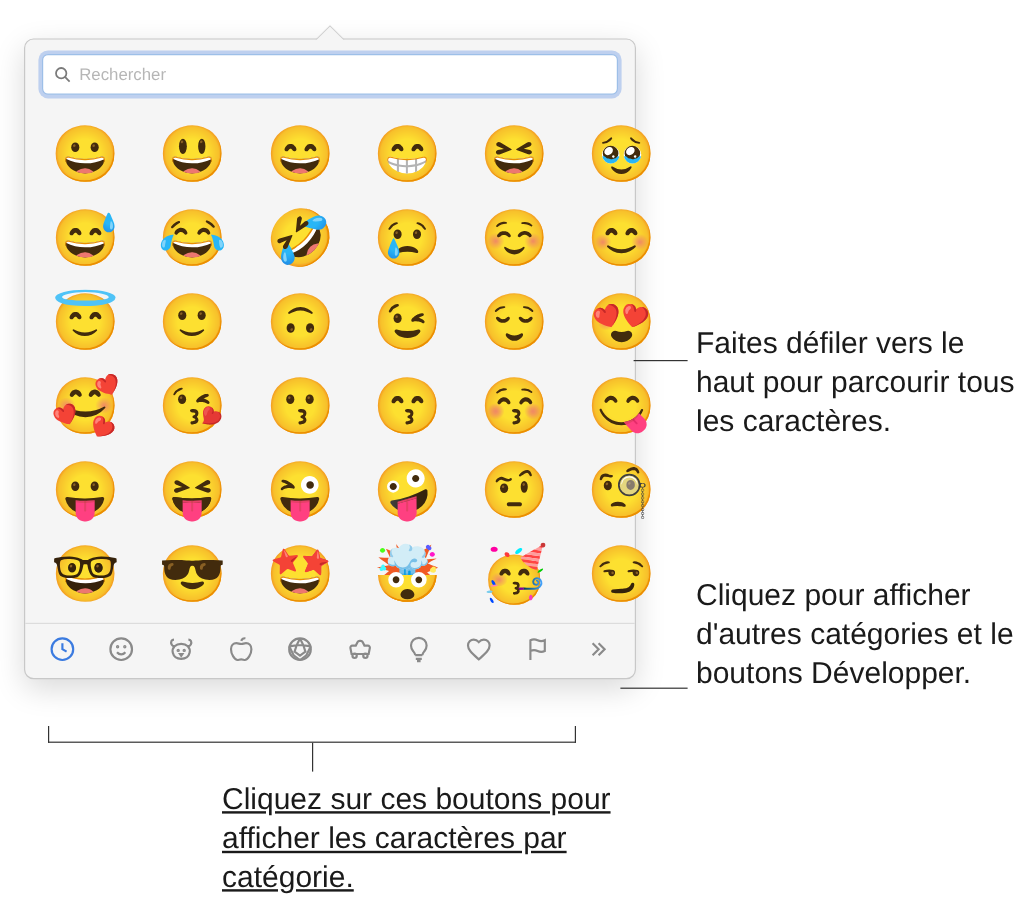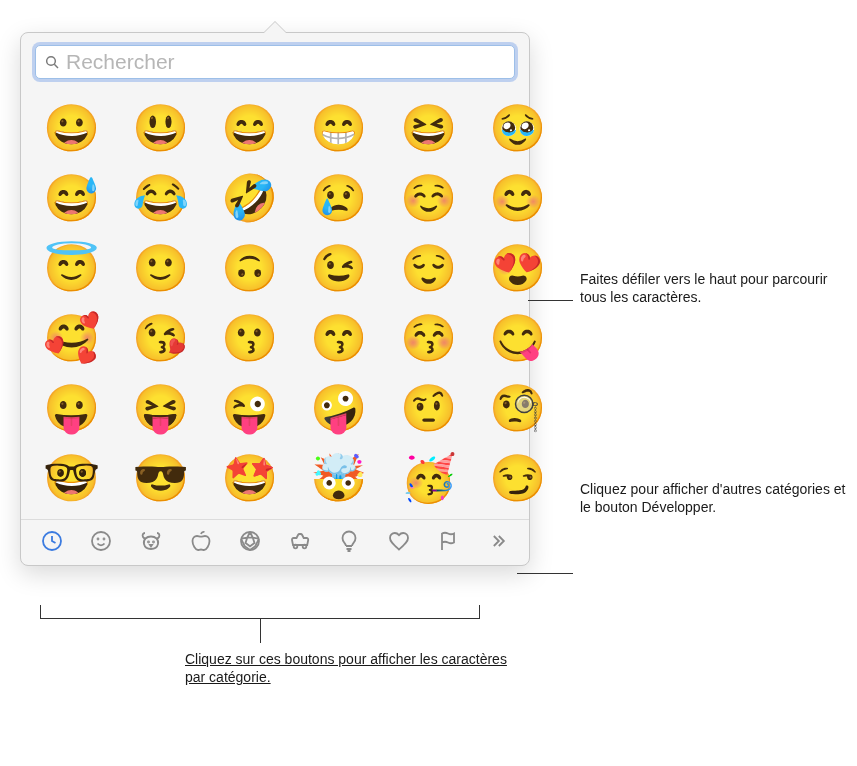--- a/index.html
+++ b/index.html
@@ -50,21 +50,21 @@
       width: 16px;
       height: 16px;
       color: #7a7a7a;
       flex: none;
       margin-right: 6px;
     }
     .search-input {
       flex: 1;
       border: none;
       outline: none;
-      font-size: 21px;
+      font-size: 14px;
       color: #b91c1c;
       background: transparent;
     }
     .search-input::placeholder { color: #b6b6b6; }
     .emoji-grid {
       padding: 16px 22px 18px;
       display: grid;
       grid-template-columns: repeat(6, 1fr);
       row-gap: 24px;
       column-gap: 32px;
@@ -91,21 +91,21 @@
       border: none;
       cursor: pointer;
       color: #8a8a8a;
       padding: 0;
     }
     .cat-btn.active { color: #3b7be0; }
     .cat-btn svg { width: 24px; height: 24px; }
     .more-btn svg { width: 20px; height: 20px; }
     .callout {
       position: absolute;
-      font-size: 14px;
+      font-size: 25px;
       line-height: 1.3;
       color: #1a1a1a;
       max-width: 270px;
     }
     .callout-1 { left: 580px; top: 270px; }
     .callout-2 { left: 580px; top: 480px; }
     .callout-3 { left: 185px; top: 650px; max-width: 330px; text-decoration: underline; }
     .leader {
       position: absolute;
       background: #333;
@@ -262,14 +262,14 @@
 
 </div>
 
 <div class="leader leader-h" style="left:528px; top:300px; width:45px;"></div>
 <div class="leader leader-h" style="left:517px; top:573px; width:56px;"></div>
 
 <div class="bracket" style="left:40px; top:605px; width:440px;"></div>
 <div class="leader leader-v" style="left:260px; top:619px; height:24px;"></div>
 
 <div class="callout callout-1">Faites défiler vers le haut pour parcourir tous les caractères.</div>
-<div class="callout callout-2">Cliquez pour afficher d'autres catégories et le bouton Développer.</div>
+<div class="callout callout-2">Cliquez pour afficher d'autres catégories et le boutons Développer.</div>
 <div class="callout callout-3">Cliquez sur ces boutons pour afficher les caractères par catégorie.</div>
 
 </body></html>

